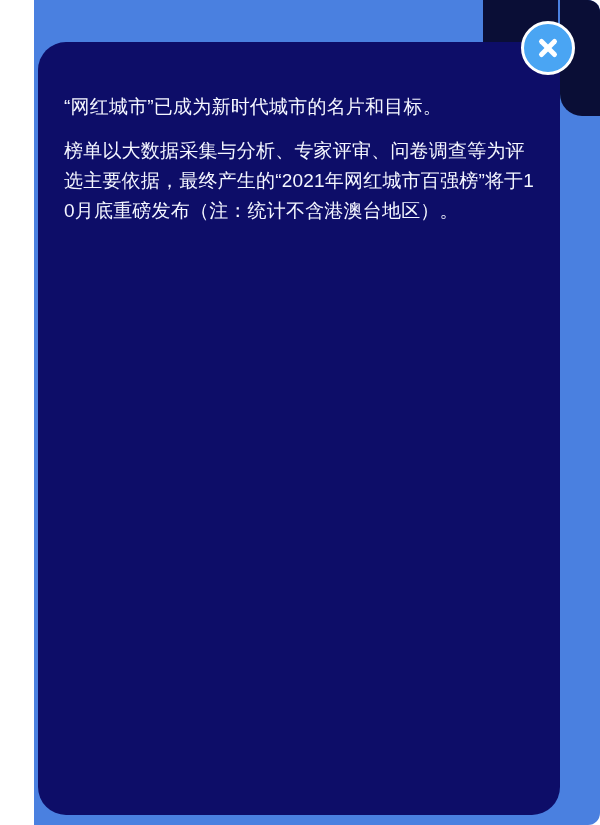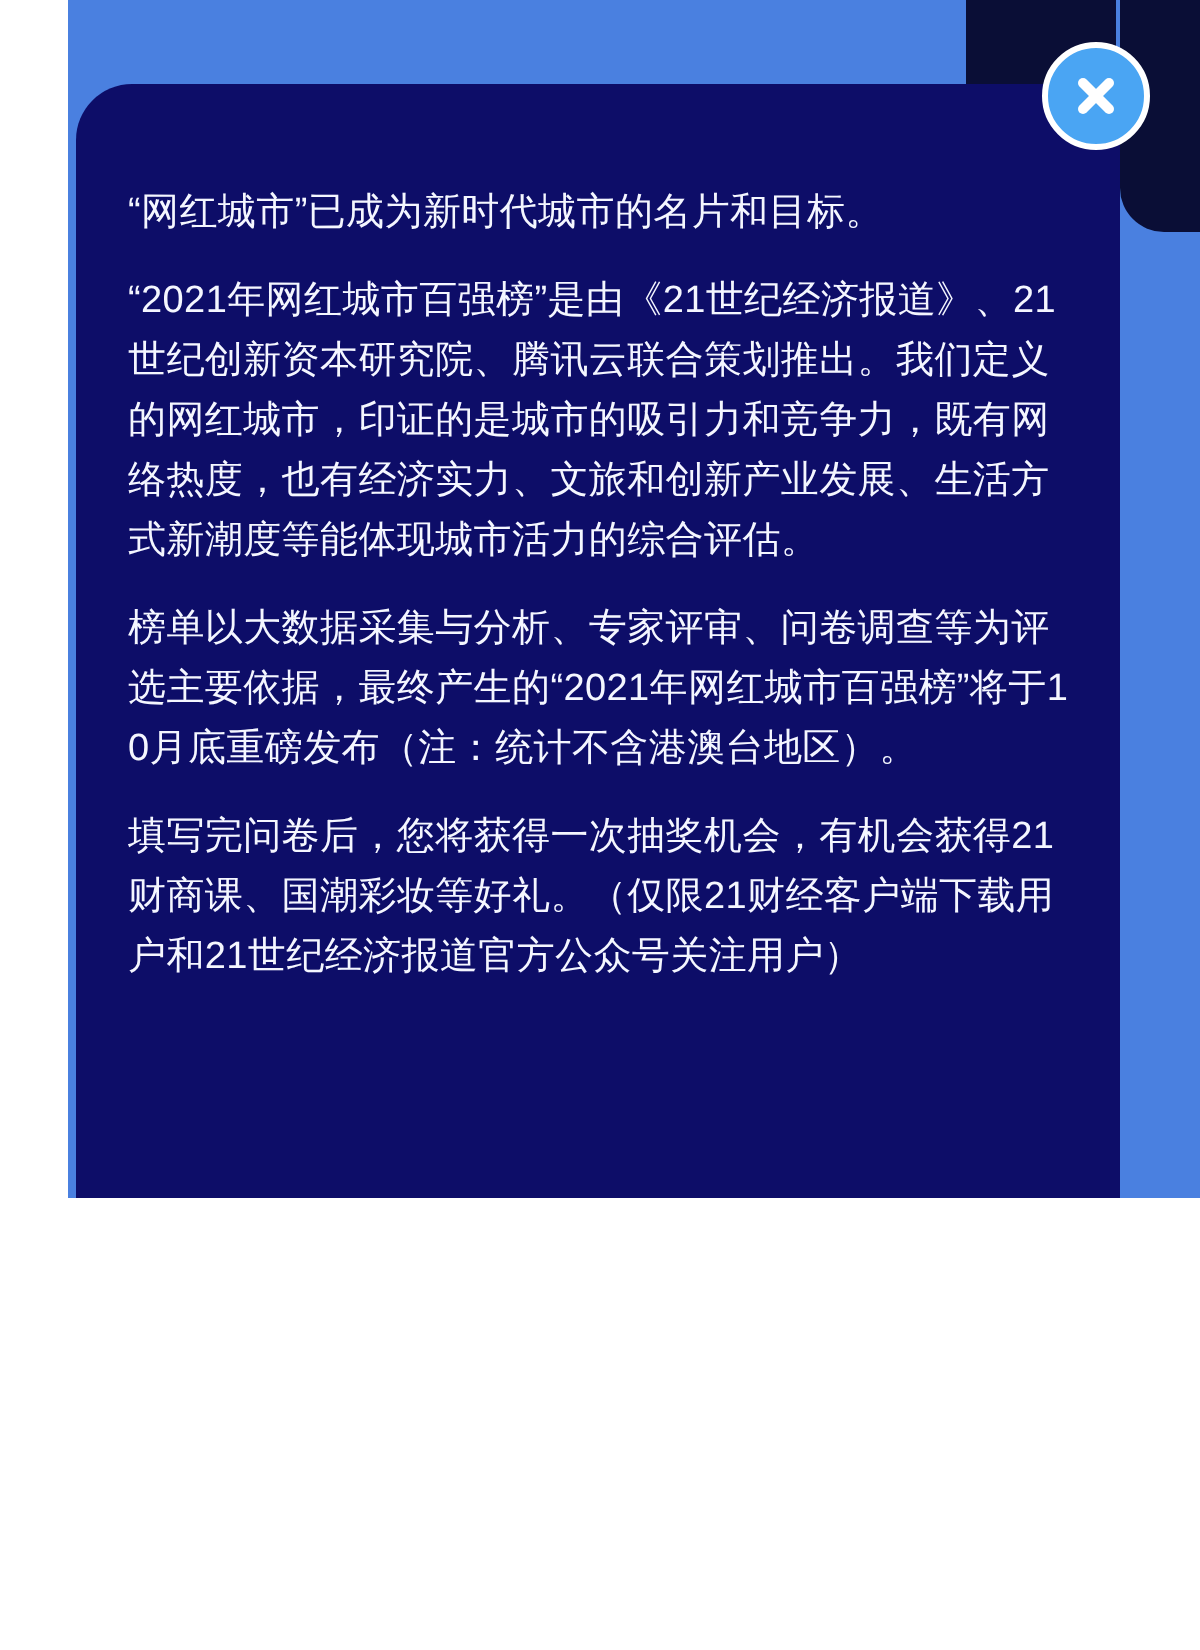--- a/index.html
+++ b/index.html
@@ -7,23 +7,24 @@
     padding: 0;
     width: 600px;
     height: 825px;
     overflow: hidden;
     background: #ffffff;
     font-family: "Liberation Sans", sans-serif;
   }
   .stage {
     position: relative;
     width: 600px;
-    height: 599px;
+    height: 825px;
     background: #ffffff;
     overflow: hidden;
+    border-radius: 12px;
   }
   
   .bg-panel {
     position: absolute;
     left: 34px;
     top: 0;
     width: 566px;
     height: 825px;
     background: #4a80e0;
   }
@@ -92,23 +93,21 @@
 
 <div class="stage">
 
   <div class="bg-panel"></div>
 
   <div class="corner-dark-a"></div>
   <div class="corner-dark-b"></div>
 
   <div class="intro-card">
     <p>“网红城市”已成为新时代城市的名片和目标。</p>
-    <p>“2021年网红城市百强榜”是由《21世纪经济报道》、21世纪创新资本研究院、腾讯云联合策划推出。我们定义的网红城市，印证的是城市的吸引力和竞争力，既有网络热度，也有经济实力、文旅和创新产业发展、生活方式新潮度等能体现城市活力的综合评估。</p>
     <p>榜单以大数据采集与分析、专家评审、问卷调查等为评选主要依据，最终产生的“2021年网红城市百强榜”将于10月底重磅发布（注：统计不含港澳台地区）。</p>
-    <p>填写完问卷后，您将获得一次抽奖机会，有机会获得21财商课、国潮彩妆等好礼。（仅限21财经客户端下载用户和21世纪经济报道官方公众号关注用户）</p>
   </div>
 
   <button class="close-btn">
     <span>
       <svg width="22" height="22" viewBox="0 0 22 22">
         <line x1="4.5" y1="4.5" x2="17.5" y2="17.5" stroke="#ffffff" stroke-width="5" stroke-linecap="round"></line>
         <line x1="17.5" y1="4.5" x2="4.5" y2="17.5" stroke="#ffffff" stroke-width="5" stroke-linecap="round"></line>
       </svg>
     </span>
   </button>

